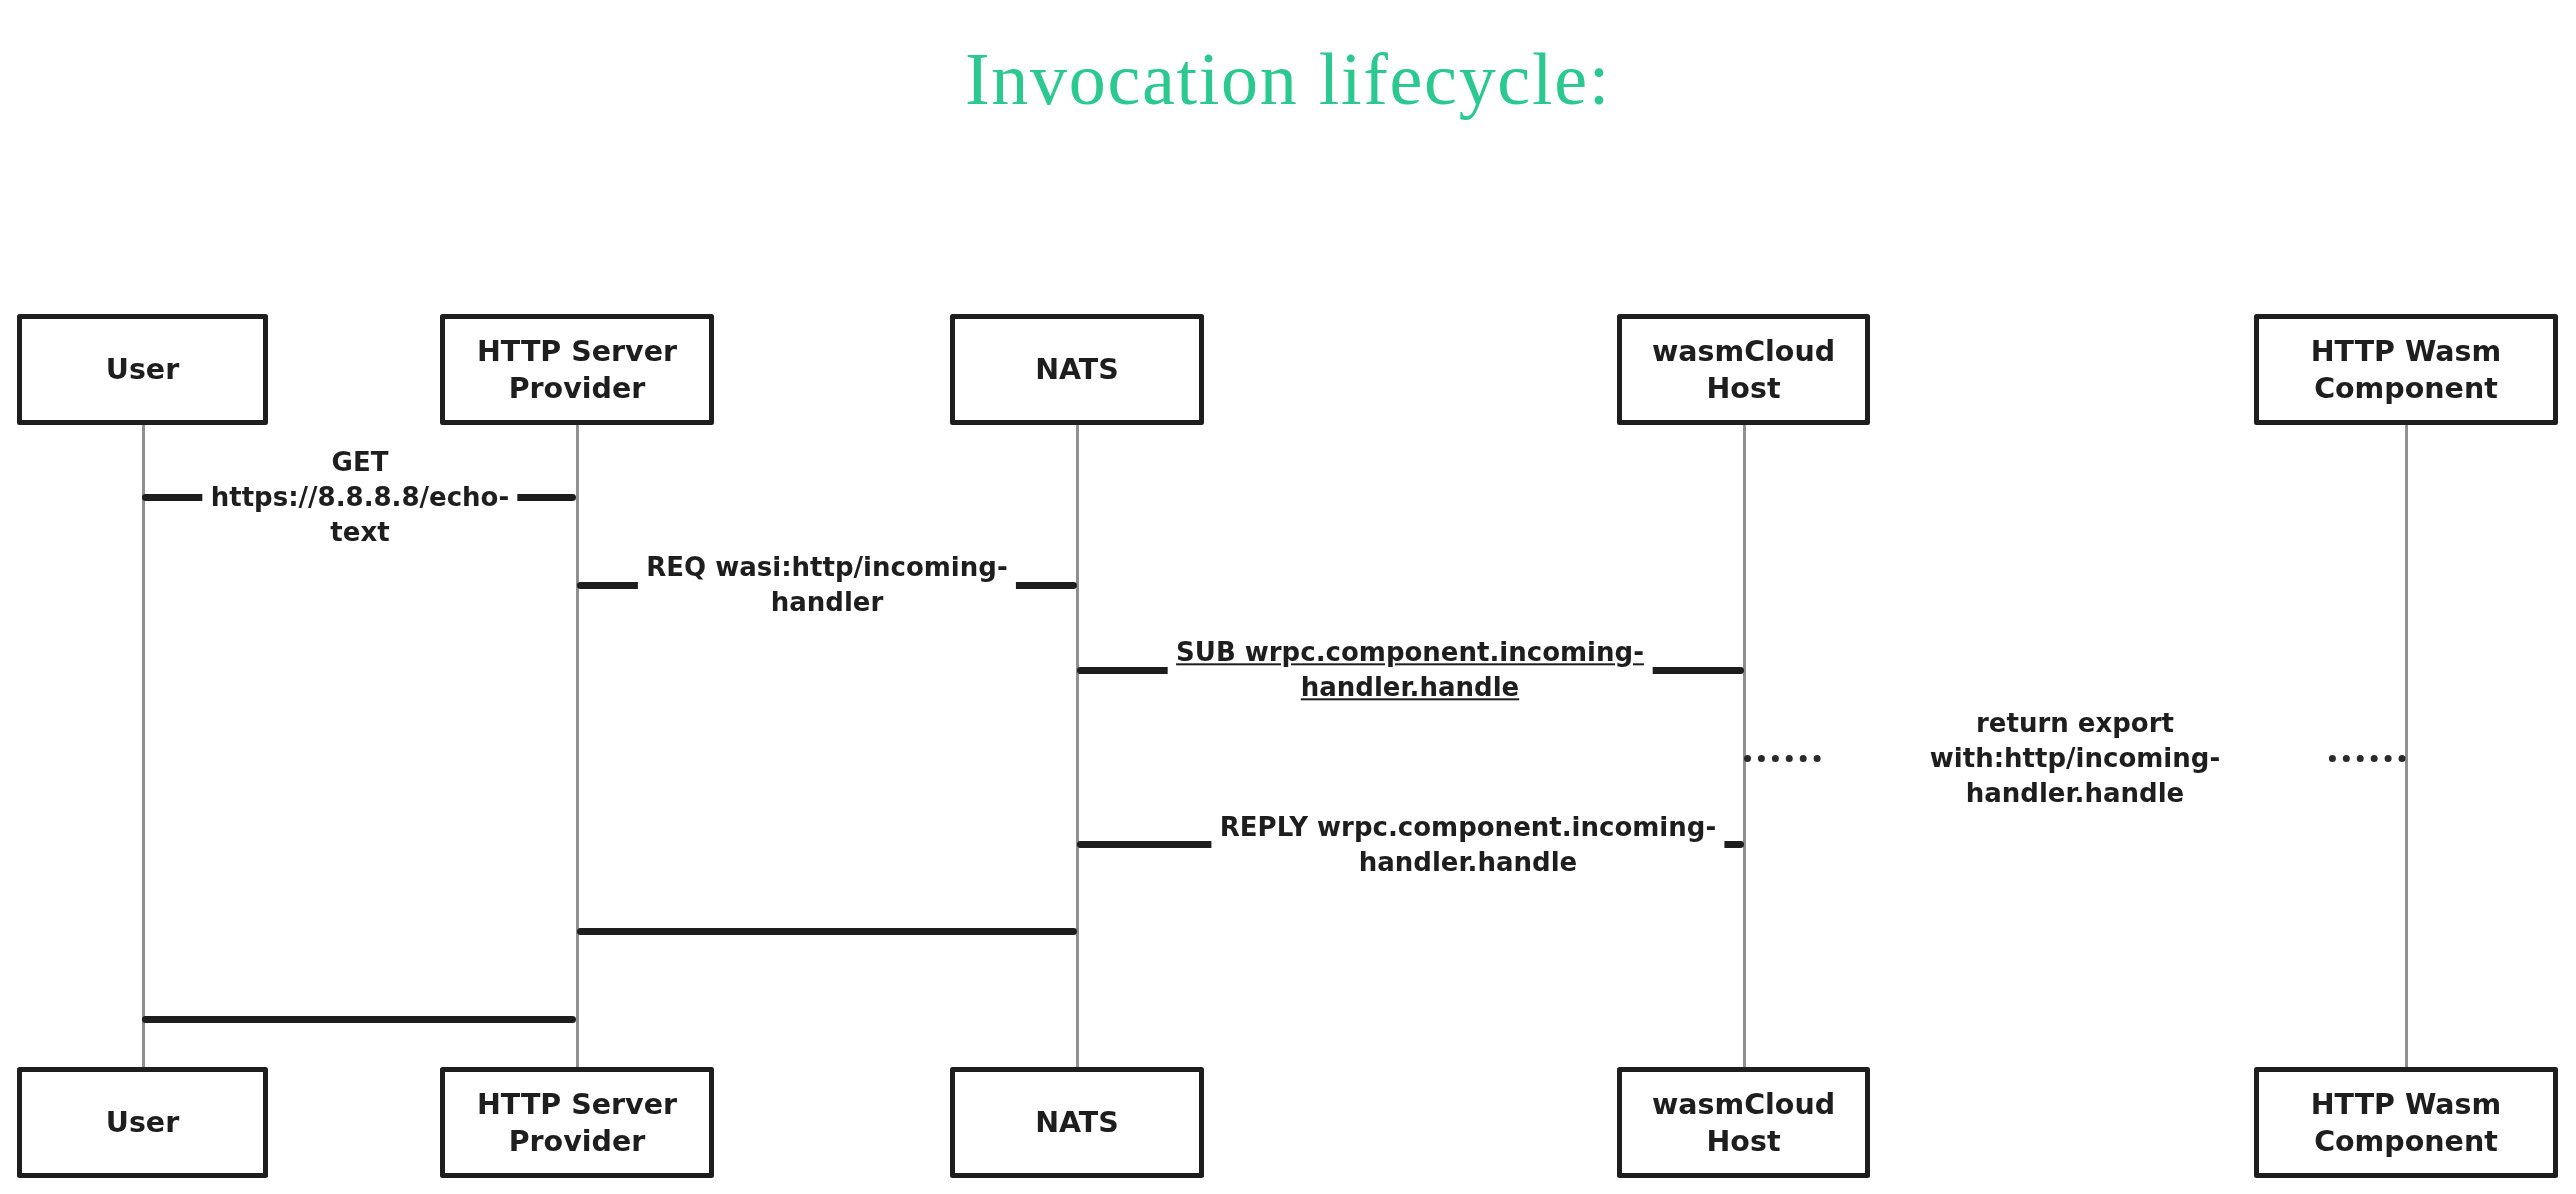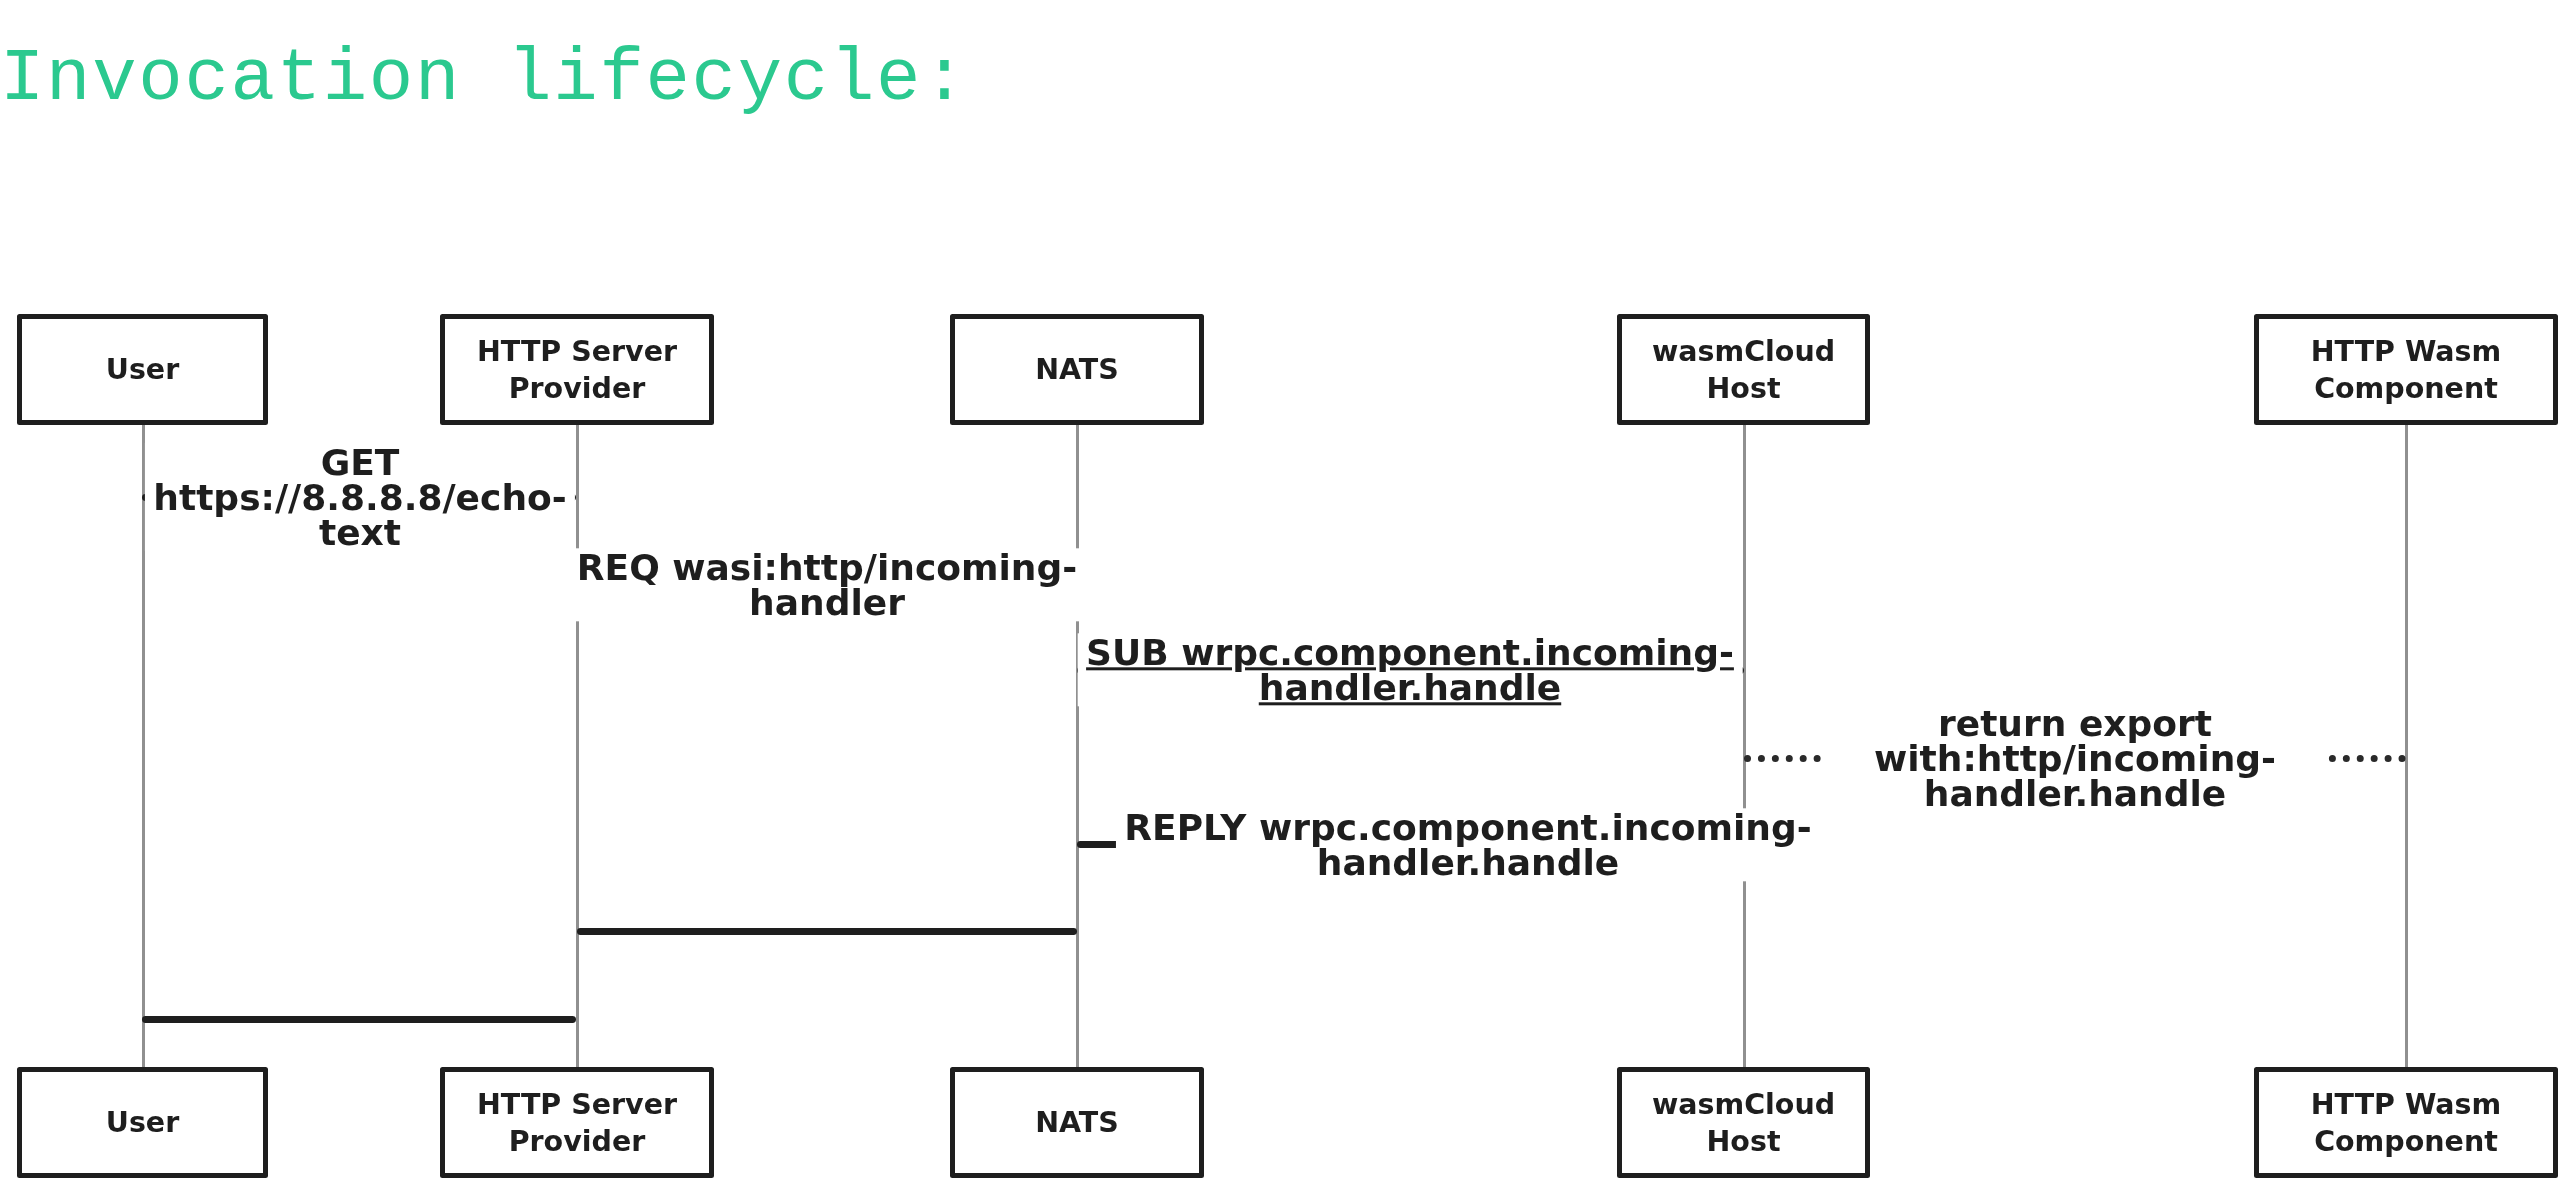--- a/index.html
+++ b/index.html
@@ -17,22 +17,22 @@
     background: var(--bg);
     overflow: hidden;
     font-family: "DejaVu Sans", sans-serif;
     color: var(--ink);
   }
   .title {
     position: absolute;
     top: 32px;
     left: 0;
     width: 100%;
-    text-align: left;
-    font-family: Liberation Mono, monospace;
+    text-align: center;
+    font-family: Liberation Serif, serif;
     font-weight: 300;
     font-size: 74px;
     line-height: 94px;
     color: var(--accent);
     letter-spacing: 1.7px;
   }
   .actor-box {
     position: absolute;
     height: 111px;
     border: 5.9px solid var(--ink);
@@ -68,21 +68,21 @@
     border-radius: 0;
     height: 0;
     border-top: 7.5px dotted #2a2a2a;
   }
   .msg-label {
     position: absolute;
     transform: translate(-50%, -50%);
     background: #fff;
     padding: 1.7px 8.4px;
     text-align: center;
-    font-size: 36px;
+    font-size: 26px;
     font-weight: 700;
     line-height: 35px;
     white-space: pre-line;
     z-index: 2;
   }
 </style>
 </head>
 <body>
 
 <div class="canvas">

